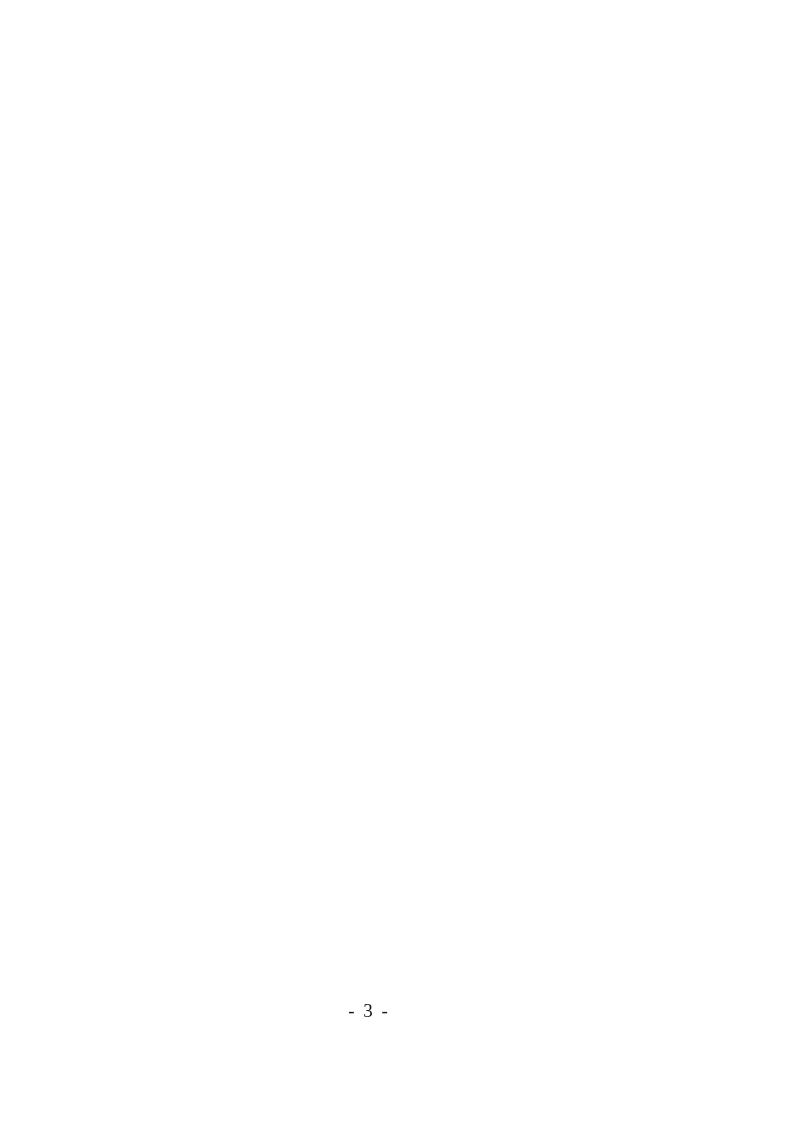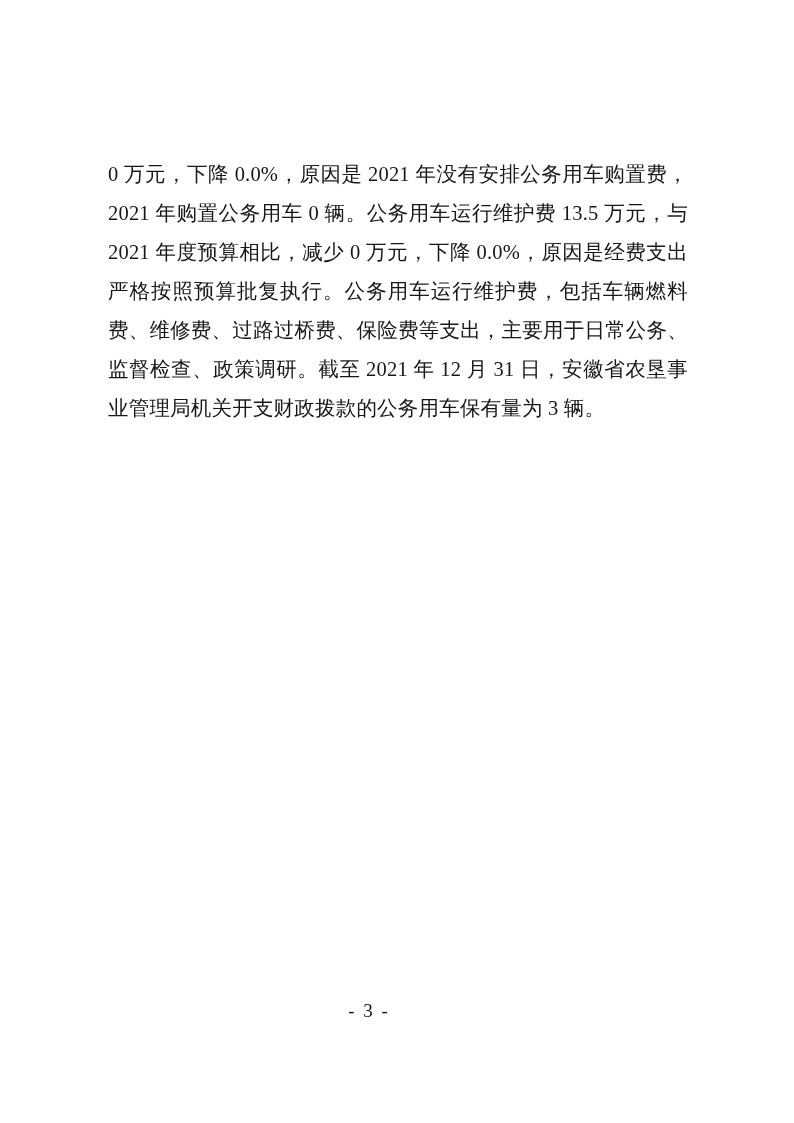--- a/index.html
+++ b/index.html
@@ -48,17 +48,16 @@
     font-family: "Liberation Serif", "DejaVu Serif", serif;
     padding-right: 56px;
     box-sizing: border-box;
   }
 </style>
 </head>
 <body>
 
 <div class="page">
 
-  <p class="body-text">0 万元，下降 0.0%，原因是 2021 年没有安排公务用车购置费，2021 年购置公务用车 0 辆。公务用车运行维护费 13.5 万元，与 2021 年度预算相比，减少 0 万元，下降 0.0%，原因是经费支出严格按照预算批复执行。公务用车运行维护费，包括车辆燃料费、维修费、过路过桥费、保险费等支出，主要用于日常公务、监督检查、政策调研。截至 2021 年 12 月 31 日，安徽省农垦事业管理局机关开支财政拨款的公务用车保有量为 3 辆。</p>
 
   <div class="page-number">- 3 -</div>
 
 </div>
 
 </body></html>

